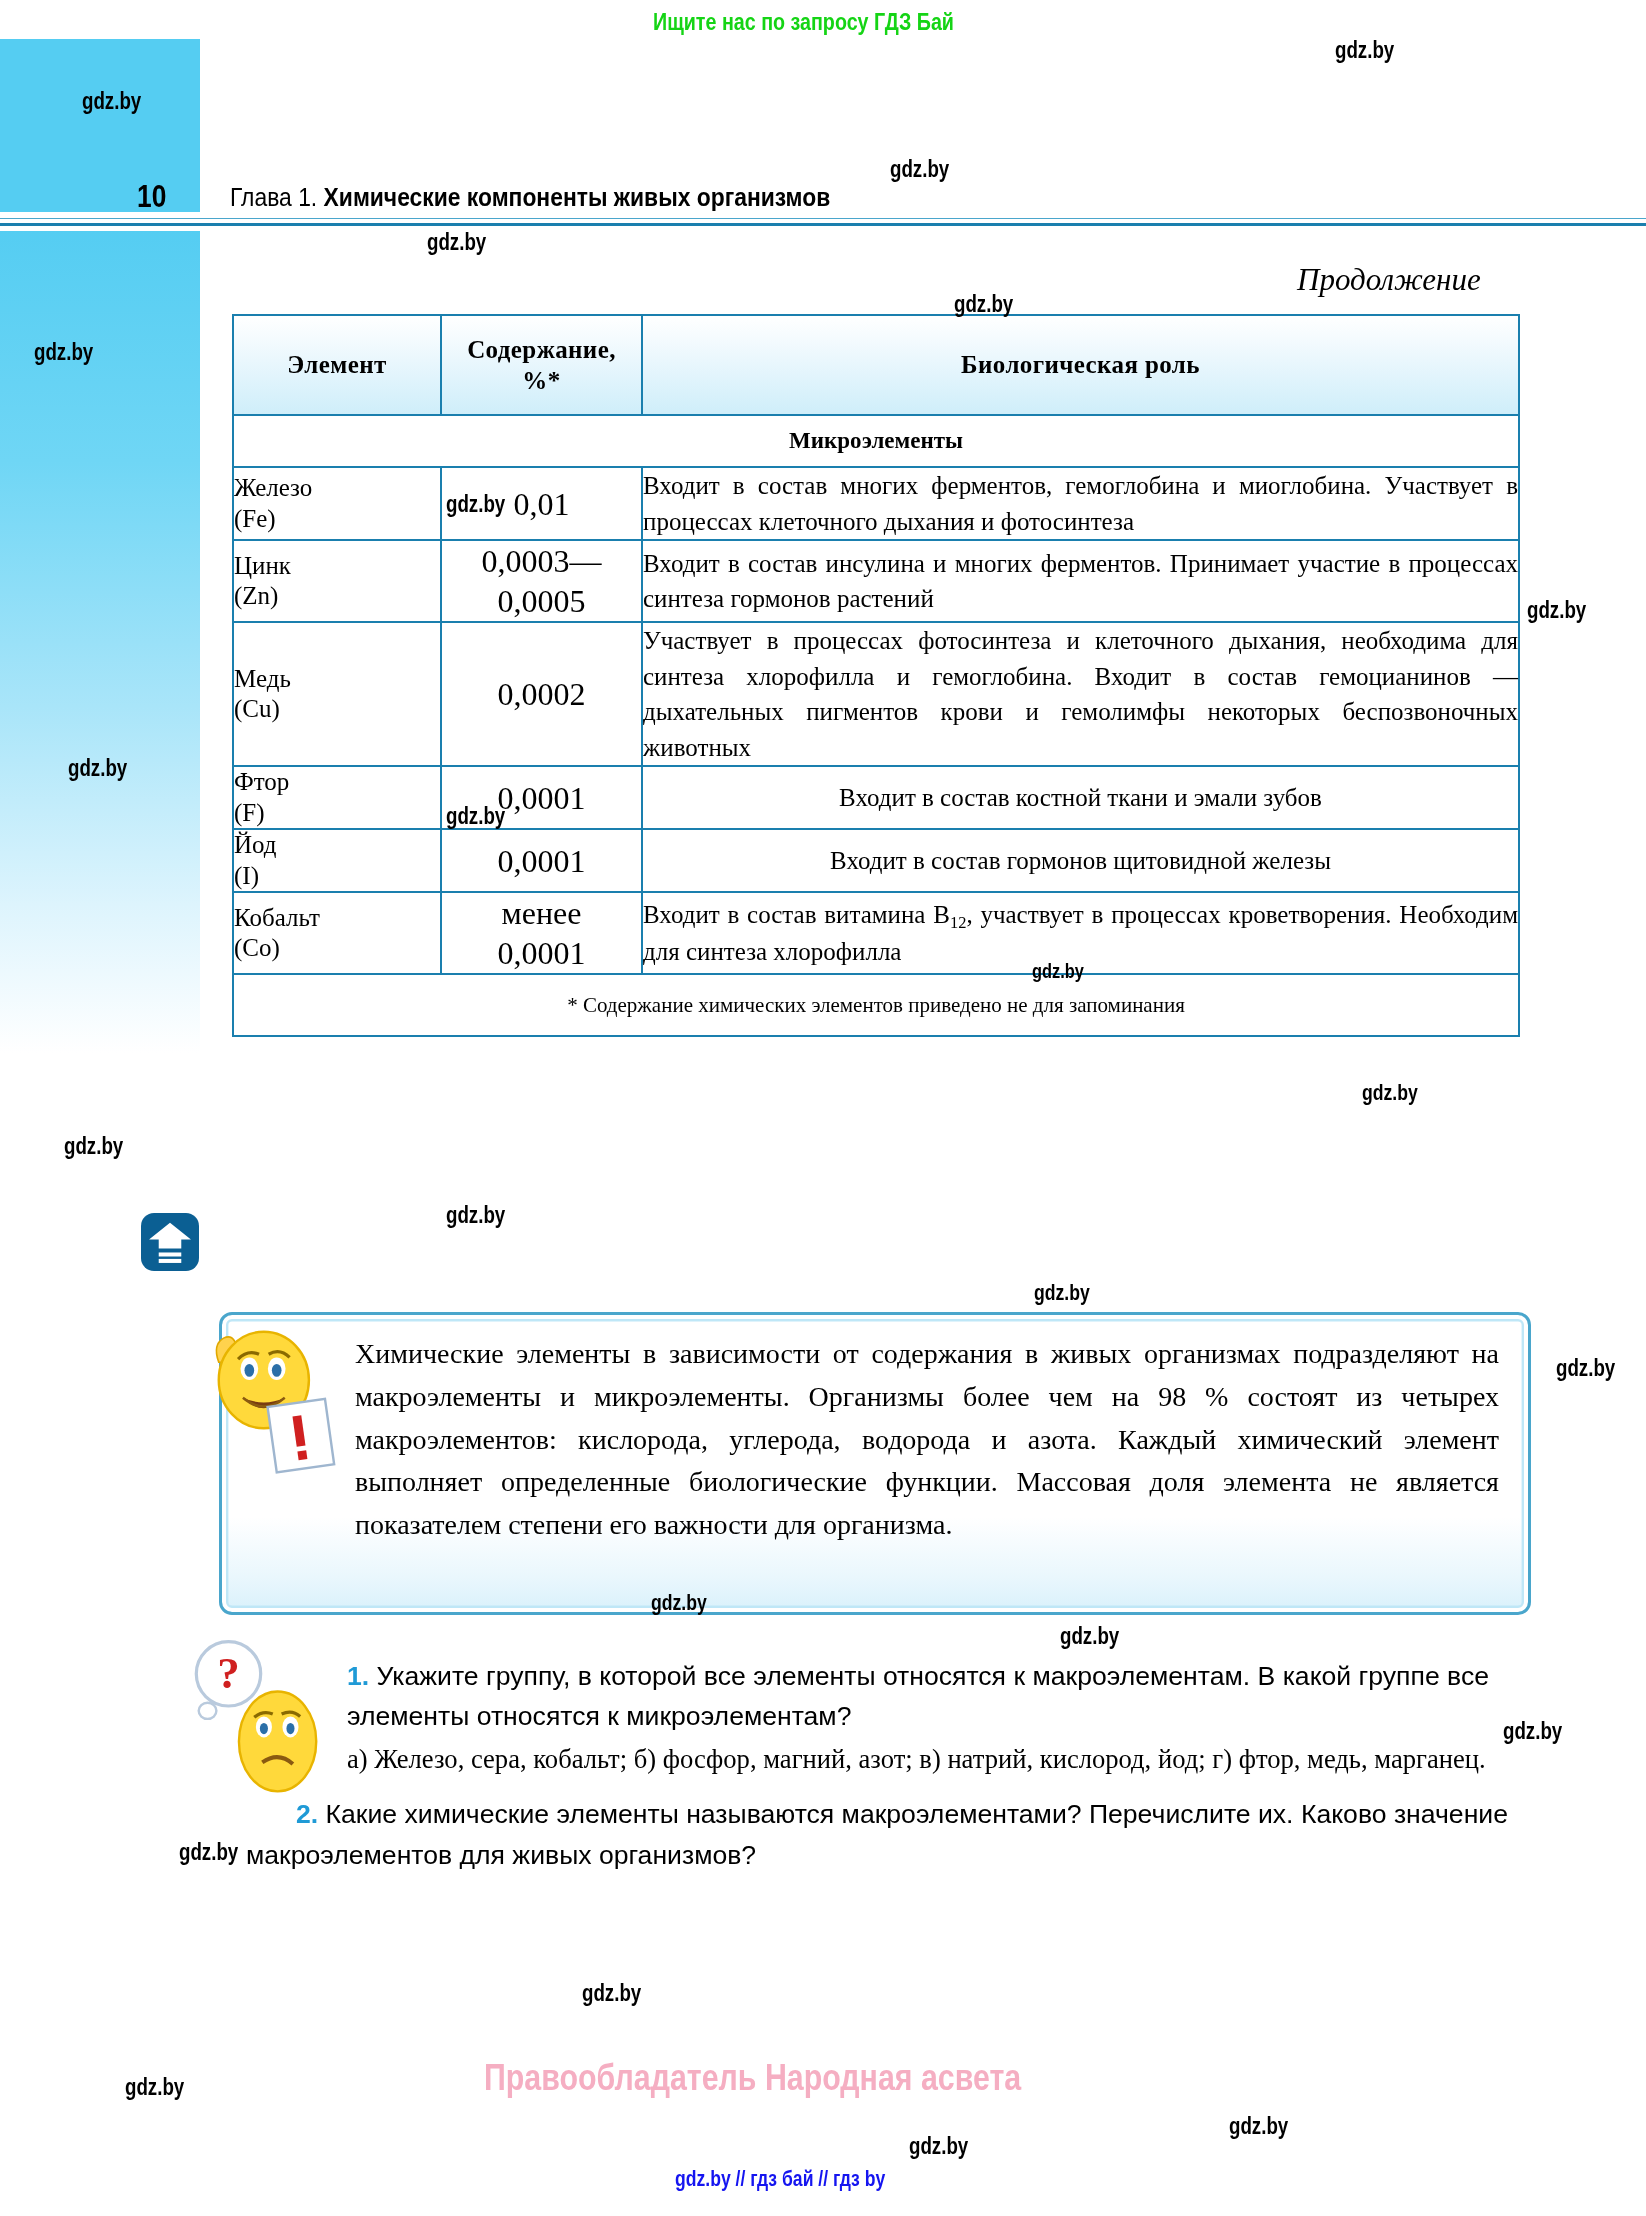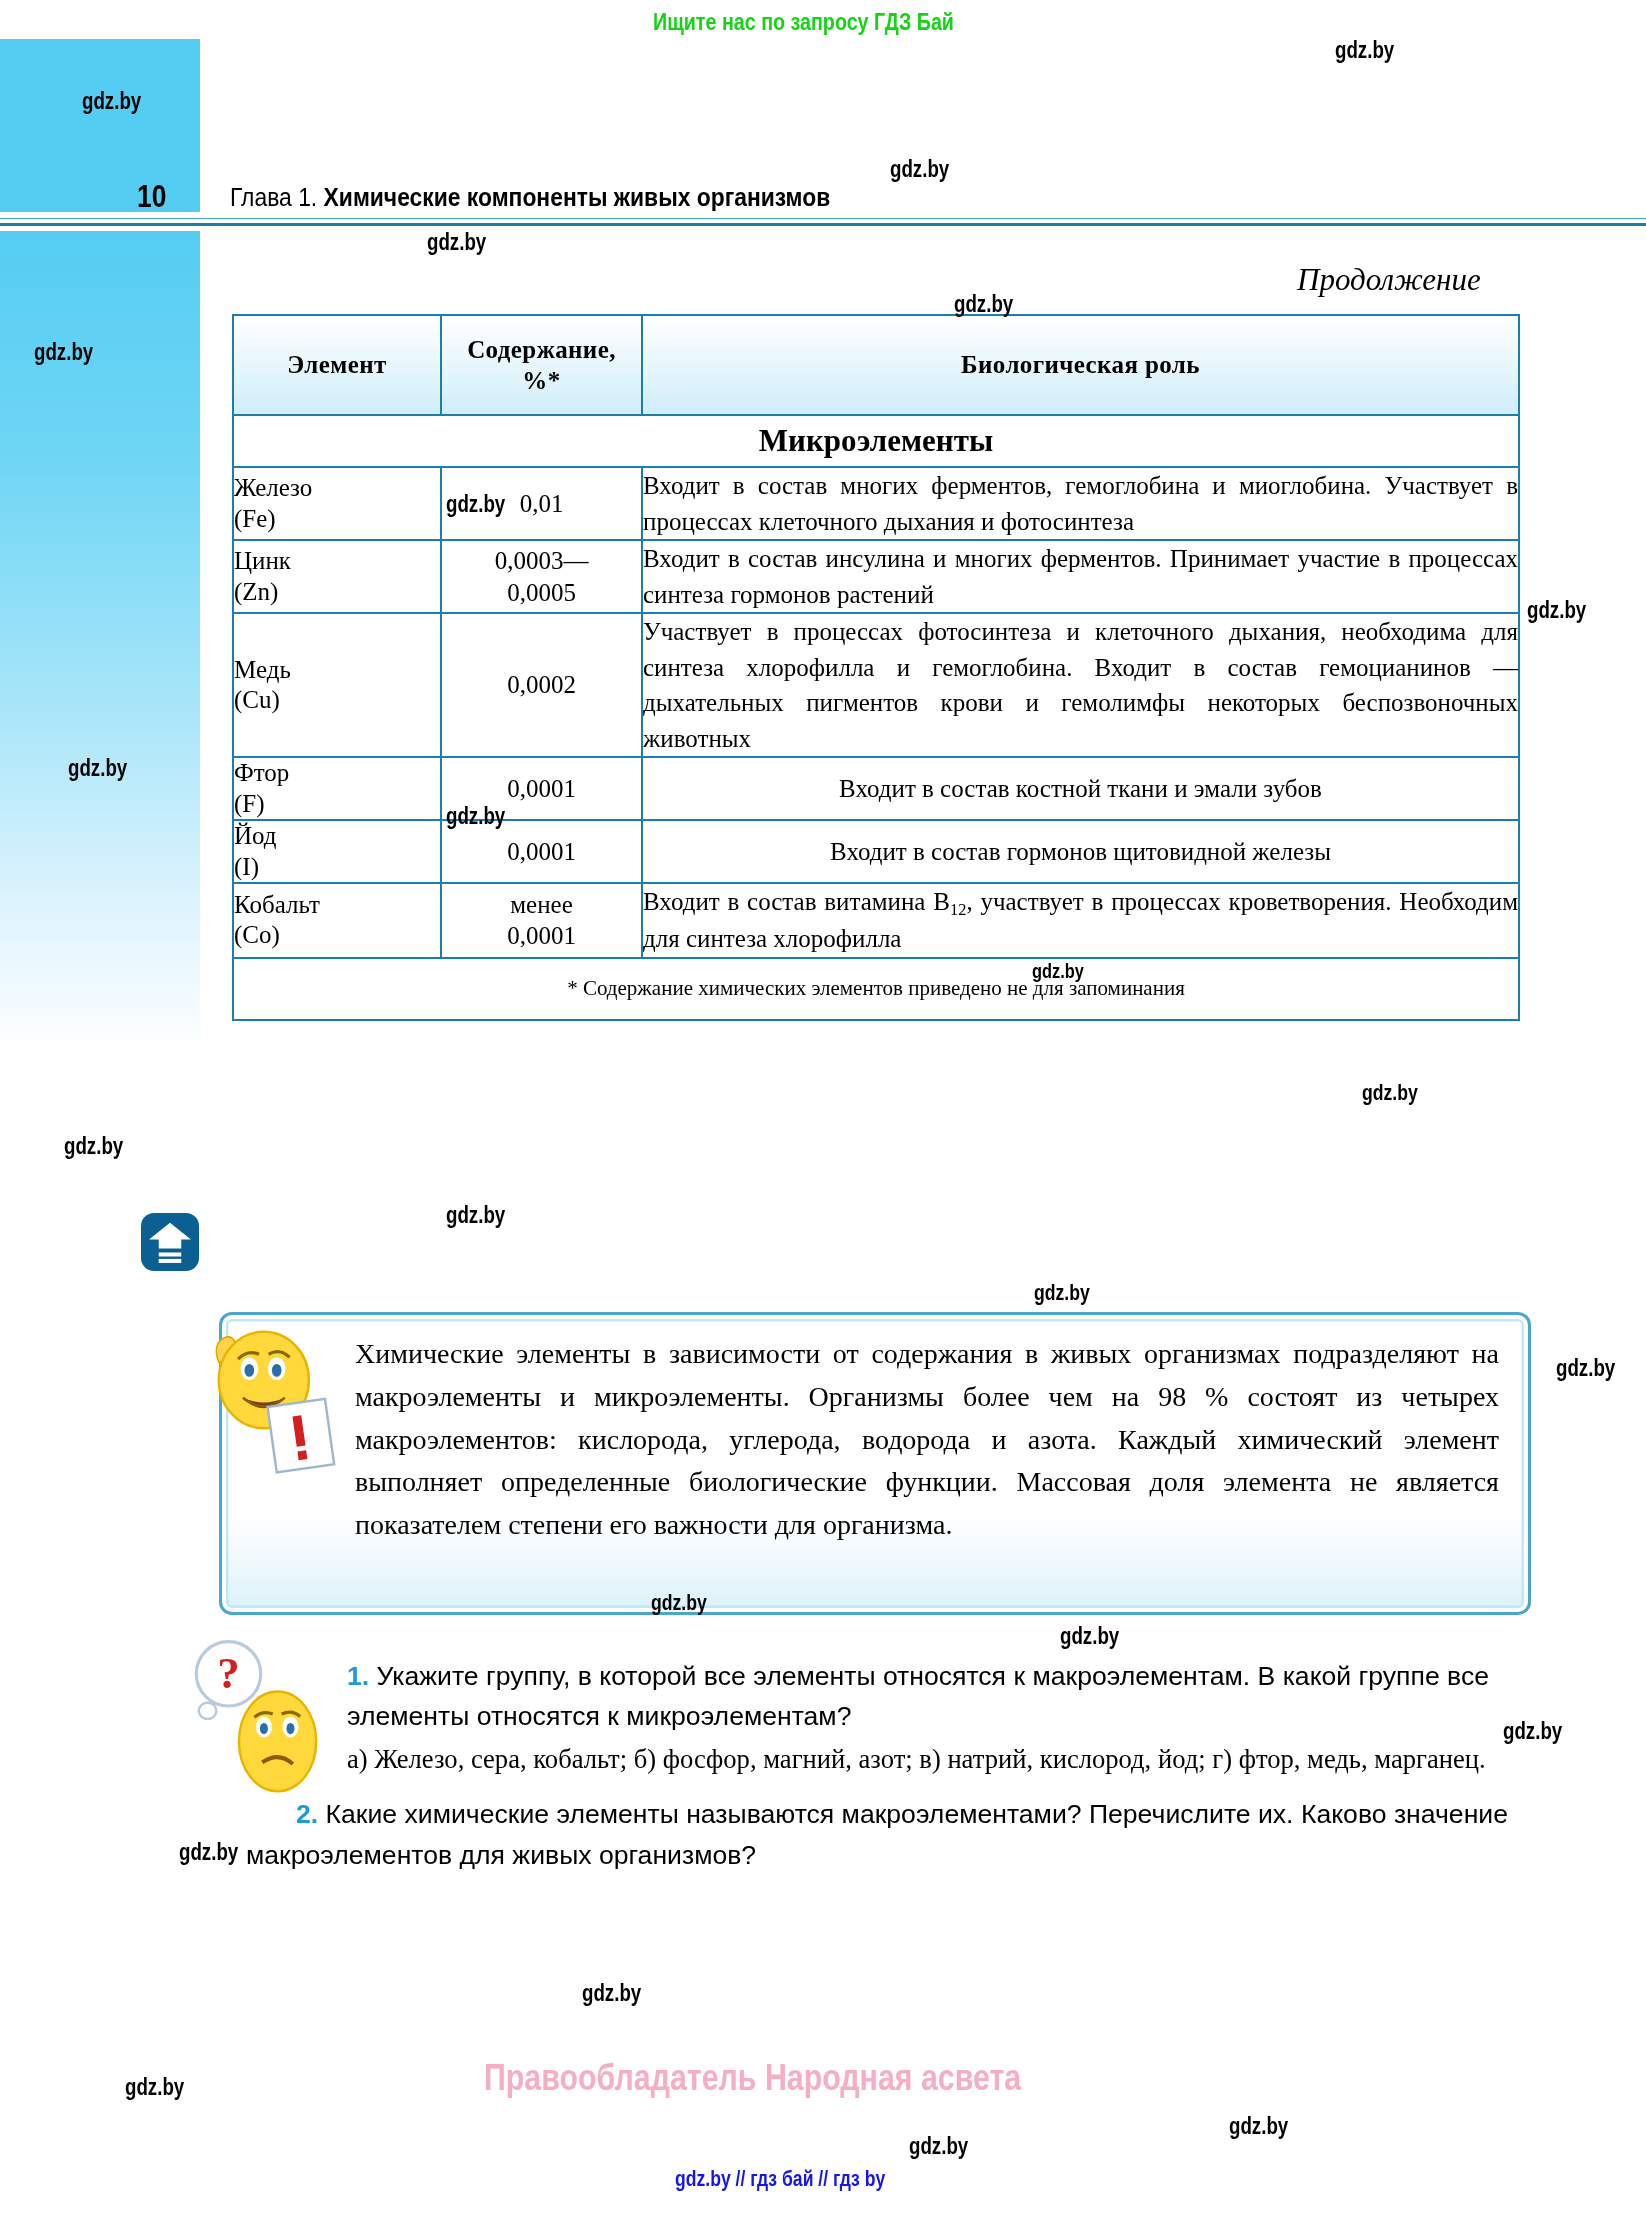--- a/index.html
+++ b/index.html
@@ -130,32 +130,32 @@
     font-weight: 700;
     font-size: 25px;
     height: 98px;
     letter-spacing: 0.4px;
   }
   thead td.hdr-pct { line-height: 1.25; }
 
   td.section-row {
     text-align: center;
     font-weight: 700;
-    font-size: 31px;
+    font-size: 23px;
     height: 50px;
     padding: 6.4px 0;
   }
 
   td.el {
     font-size: 25px;
     padding: 11.3px 0 11.3px 31px;
     line-height: 1.22;
   }
   td.pct {
-    font-size: 25px;
+    font-size: 32px;
     text-align: center;
     line-height: 1.25;
   }
   td.role {
     font-size: 25px;
     padding: 13px 19.3px 13px 21px;
     line-height: 1.42;
     text-align: justify;
     text-align-last: left;
     hyphens: manual;

